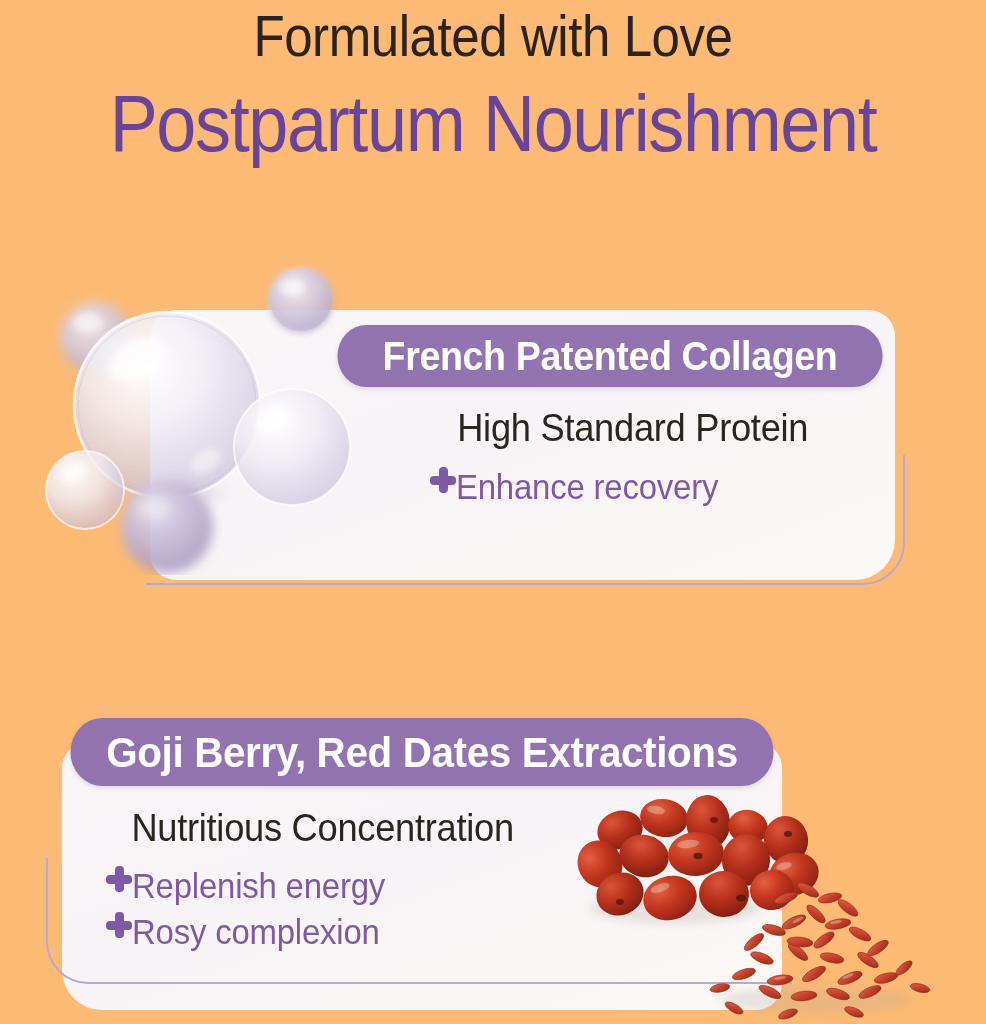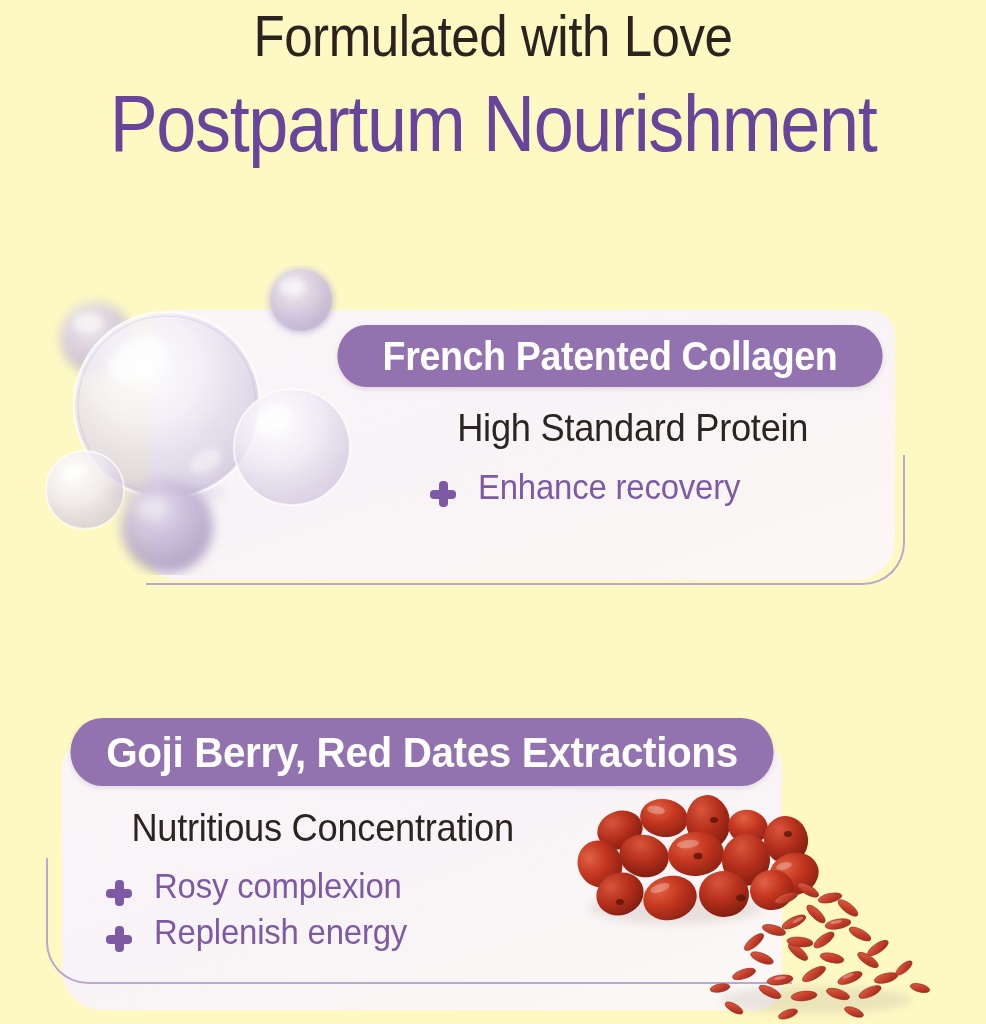--- a/index.html
+++ b/index.html
@@ -9,21 +9,21 @@
   }
   body {
     font-family: "Liberation Sans", sans-serif;
   }
 
   #page {
     position: relative;
     width: 986px;
     height: 1024px;
     overflow: hidden;
-    background: #fef9c3;
+    background: #fdba74;
   }
 
   
   .headline-wrap {
     position: absolute;
     top: 0;
     left: 0;
     width: 986px;
     text-align: center;
   }
@@ -147,22 +147,22 @@
     position: absolute;
     display: flex;
     flex-direction: column;
     gap: 6px;
   }
   #bullets-collagen { left: 430px; top: 467px; }
   #bullets-goji    { left: 106px; top: 866px; }
 
   .bullet {
     display: flex;
-    align-items: flex-end;
-    gap: 22px;
+    align-items: flex-start;
+    gap: 0;
     white-space: nowrap;
   }
   .bullet-label {
     font-size: 35px;
     font-weight: 400;
     color: #7e5aa5;
     letter-spacing: -0.2px;
     transform: scaleX(0.94);
     transform-origin: left center;
   }
@@ -429,21 +429,21 @@
     </g>
   </svg>
 
   <div class="pill" id="pill-goji">Goji Berry, Red Dates Extractions</div>
 
   <div class="subtitle" id="subtitle-goji">Nutritious Concentration</div>
 
   <div class="bullets" id="bullets-goji">
     <div class="bullet">
       <span class="plus-icon"></span>
-      <span class="bullet-label">Rosy complexion</span>
+      <span class="bullet-label">Replenish energy</span>
     </div>
     <div class="bullet">
       <span class="plus-icon"></span>
-      <span class="bullet-label">Replenish energy</span>
+      <span class="bullet-label">Rosy complexion</span>
     </div>
   </div>
 
 </div>
 
 </body></html>

